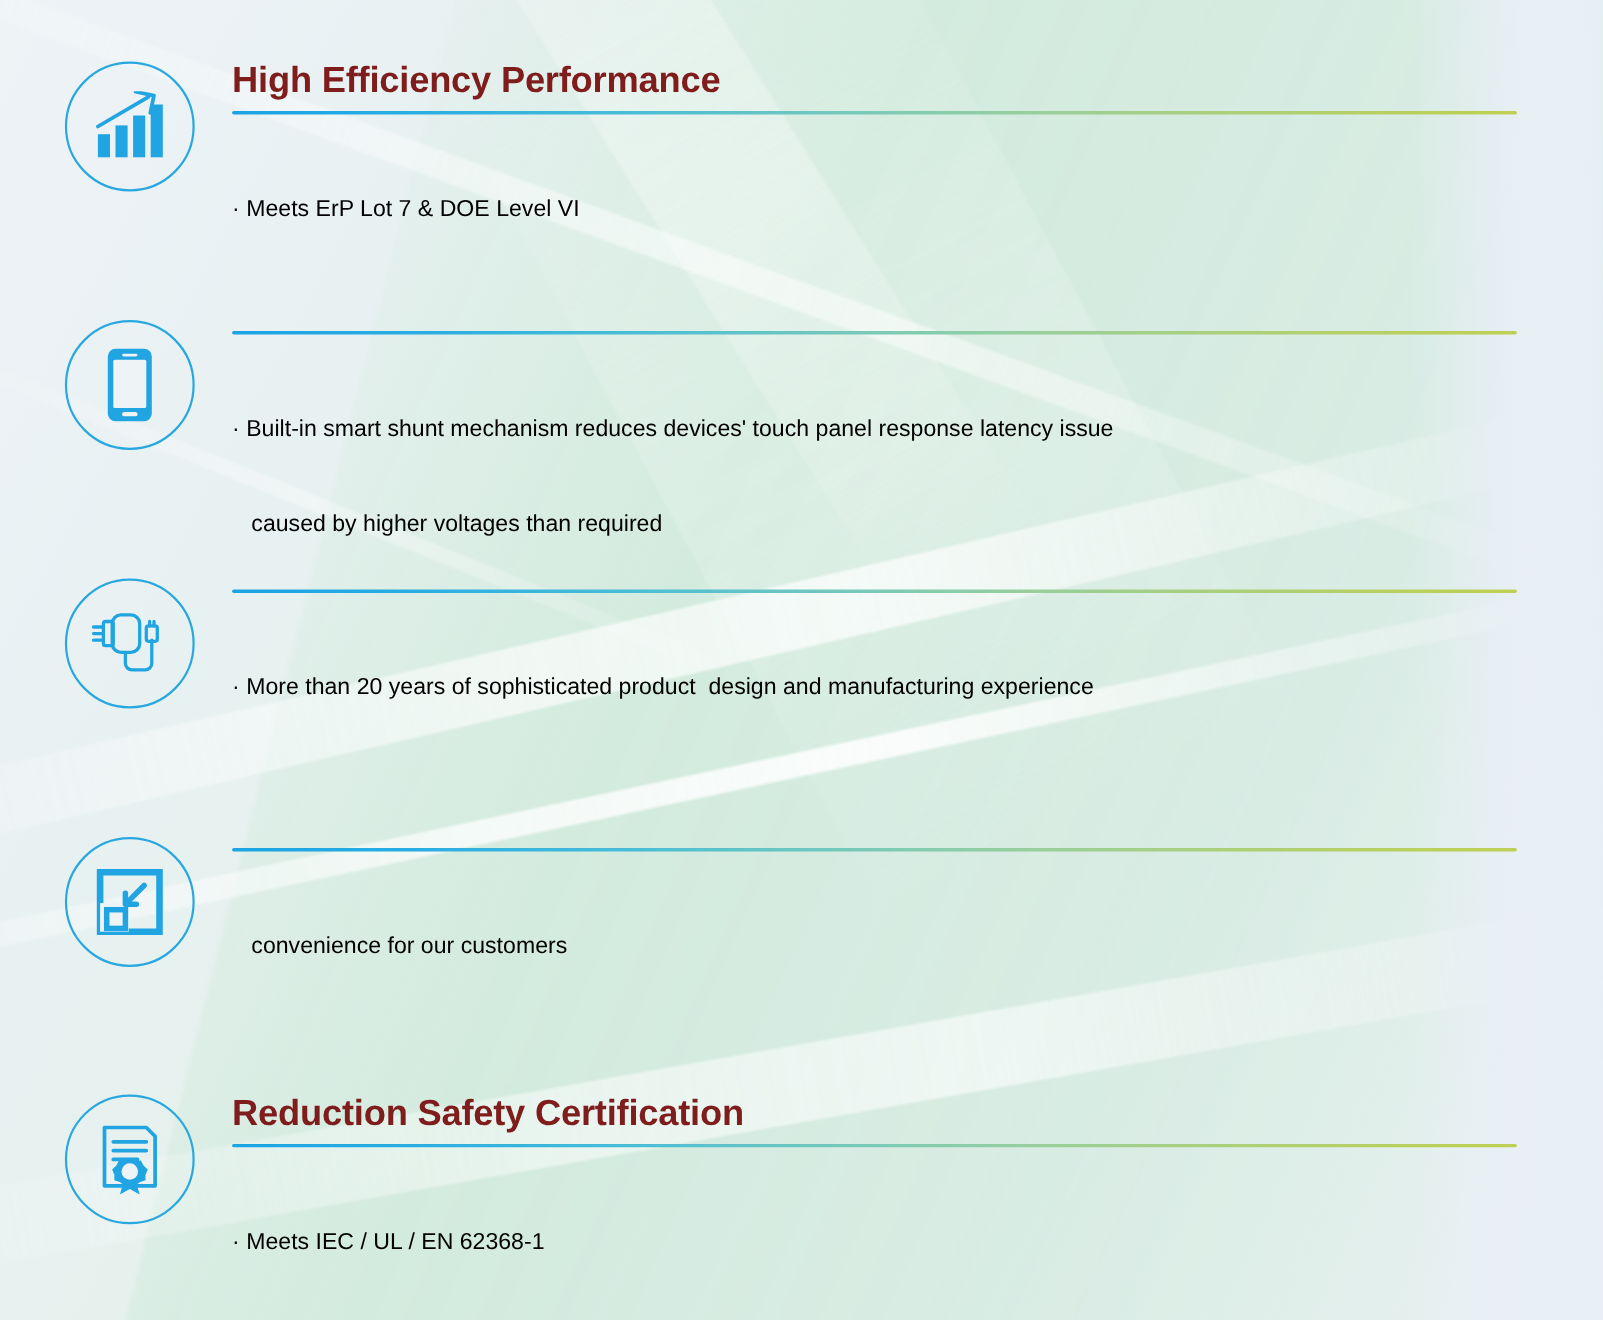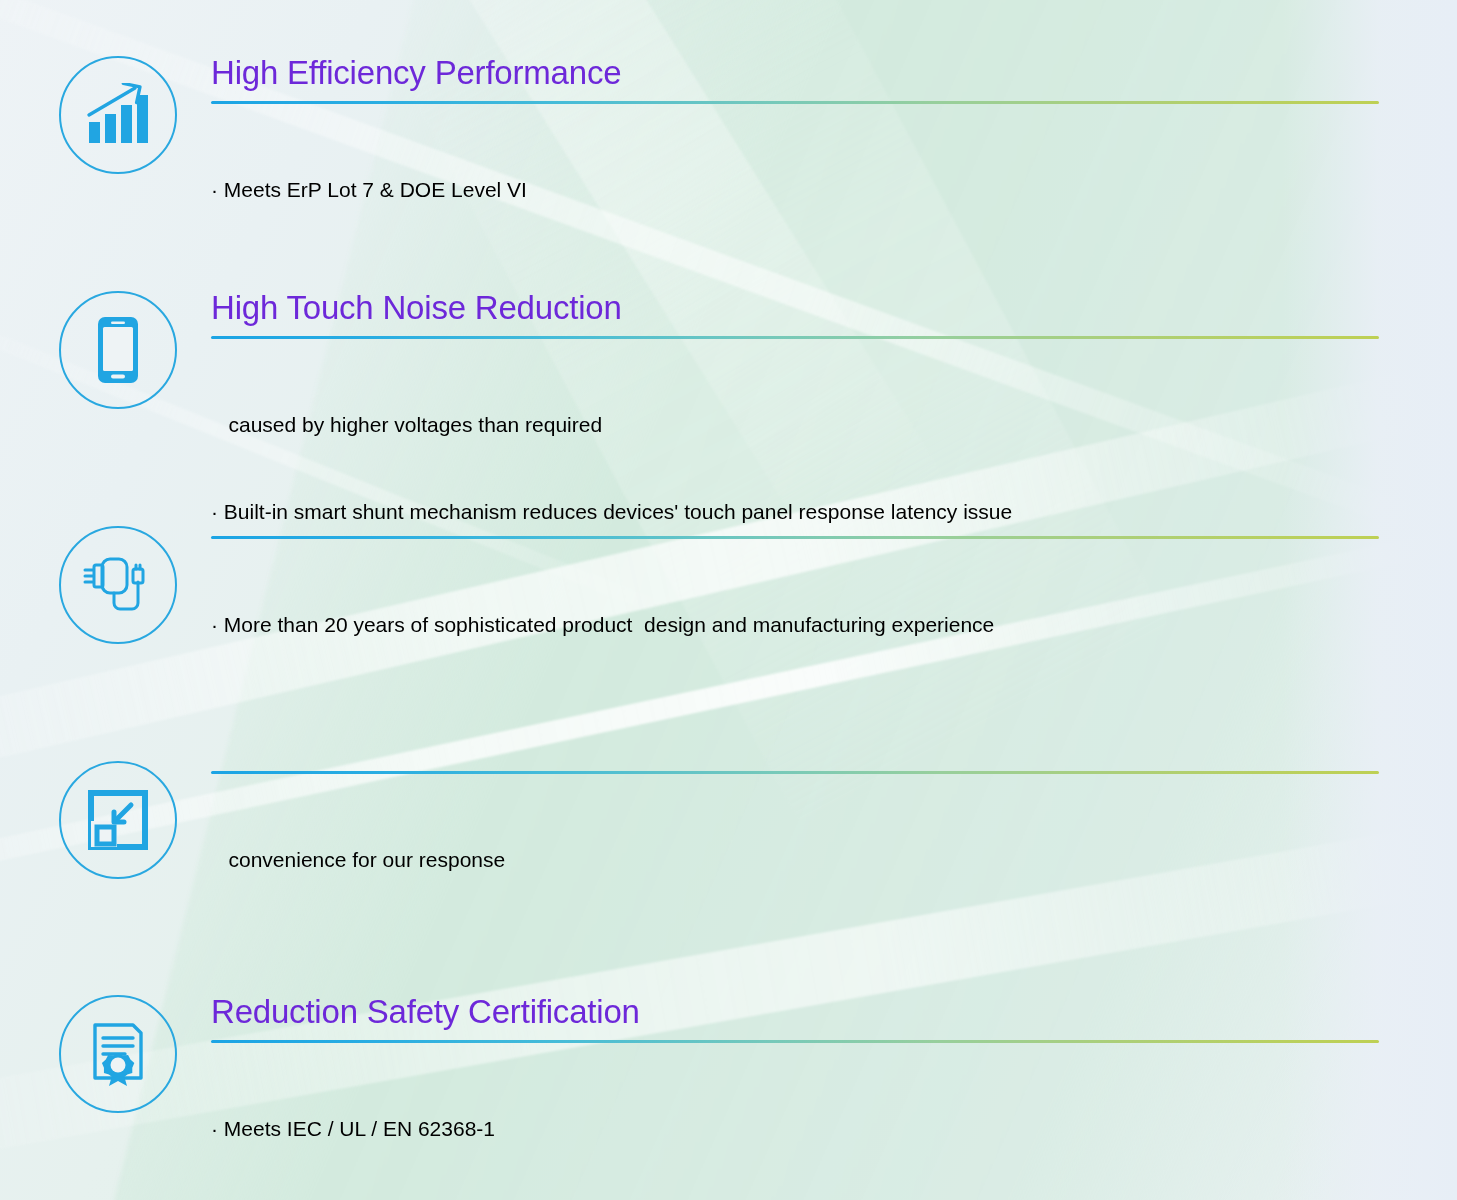--- a/index.html
+++ b/index.html
@@ -102,23 +102,23 @@
   .icon-circle svg { display:block; }
 
   .text-col {
     position:absolute;
     left:211px;
     top:0;
     width:1168px;
   }
 
   .f-title {
-    color:#6d28d9;
+    color:#7f1d1d;
     font-size:33px;
-    font-weight:normal;
+    font-weight:bold;
     letter-spacing:-0.2px;
     line-height:1.06;
     white-space:nowrap;
   }
 
   .rule {
     height:3px;
     width:1168px;
     margin-top:10px;
     background:linear-gradient(90deg,
@@ -187,25 +187,24 @@
       <div class="icon-circle">
         <svg width="44" height="70" viewBox="0 0 44 70" fill="none">
           <rect x="2" y="2" width="40" height="66" rx="7" fill="#21a5e2"></rect>
           <rect x="7" y="12" width="30" height="44" rx="1.5" fill="#eef3f5"></rect>
           <rect x="15" y="6.5" width="14" height="2.6" rx="1.3" fill="#eef3f5"></rect>
           <rect x="15" y="59.5" width="14" height="4" rx="2" fill="#eef3f5"></rect>
         </svg>
       </div>
     </div>
     <div class="text-col">
-      <div class="f-title">High Touch Noise Reduction</div>
-      <div class="rule"></div>
-      <div class="f-body">
+      <div class="rule"></div>
+      <div class="f-body">
+        <span class="line">· Built-in smart shunt mechanism reduces devices' touch panel response latency issue</span>
         <span class="line">   caused by higher voltages than required</span>
-        <span class="line">· Built-in smart shunt mechanism reduces devices' touch panel response latency issue</span>
       </div>
     </div>
   </div>
 
   <div class="feature" style="top:526px;">
     <div class="icon-wrap">
       <div class="icon-circle">
         <svg width="76" height="66" viewBox="0 0 76 66" fill="none" stroke="#21a5e2" stroke-width="3" stroke-linecap="round" stroke-linejoin="round">
           <rect x="22" y="7" width="25" height="34" rx="8"></rect>
           <rect x="14" y="13" width="9" height="22" rx="2"></rect>
@@ -232,21 +231,21 @@
           <rect x="4" y="32" width="26" height="26" fill="#eef3f5"></rect>
           <rect x="10" y="38" width="17" height="17" stroke="#21a5e2" stroke-width="5" fill="none"></rect>
           <path d="M44 16 L28 32" stroke="#21a5e2" stroke-width="5" stroke-linecap="round"></path>
           <path d="M27 23 L27 33 L37 33" stroke="#21a5e2" stroke-width="5" stroke-linecap="round" stroke-linejoin="round" fill="none"></path>
         </svg>
       </div>
     </div>
     <div class="text-col">
       <div class="rule"></div>
       <div class="f-body">
-        <span class="line">   convenience for our response</span>
+        <span class="line">   convenience for our customers</span>
       </div>
     </div>
   </div>
 
   <div class="feature" style="top:995px;">
     <div class="icon-wrap">
       <div class="icon-circle">
         <svg width="66" height="68" viewBox="0 0 66 68" fill="none">
           <path d="M10 5 H48 L56 13 V58 H10 Z" stroke="#21a5e2" stroke-width="3.4" fill="none" stroke-linejoin="round"></path>
           <path d="M18 18 H48 M18 26 H48 M18 34 H40" stroke="#21a5e2" stroke-width="3.4" stroke-linecap="round"></path>

